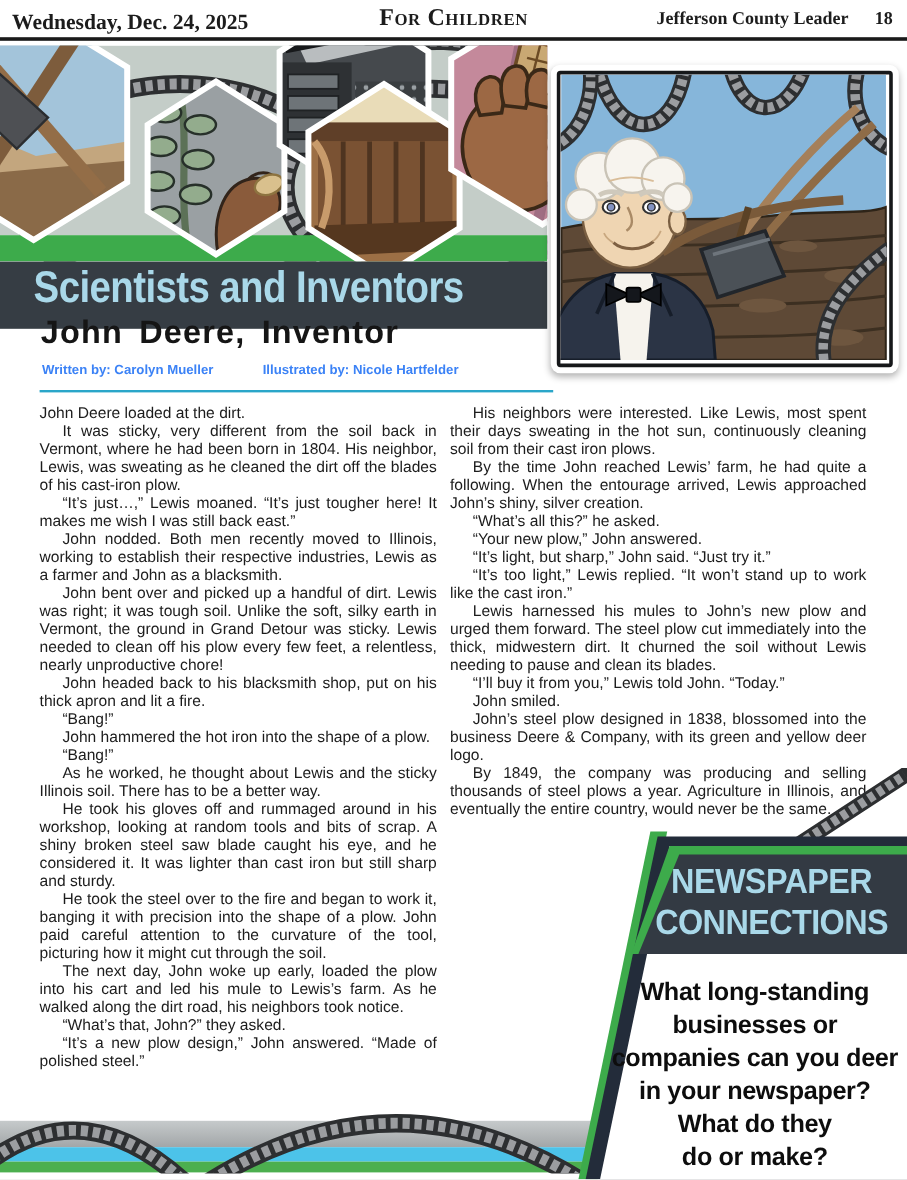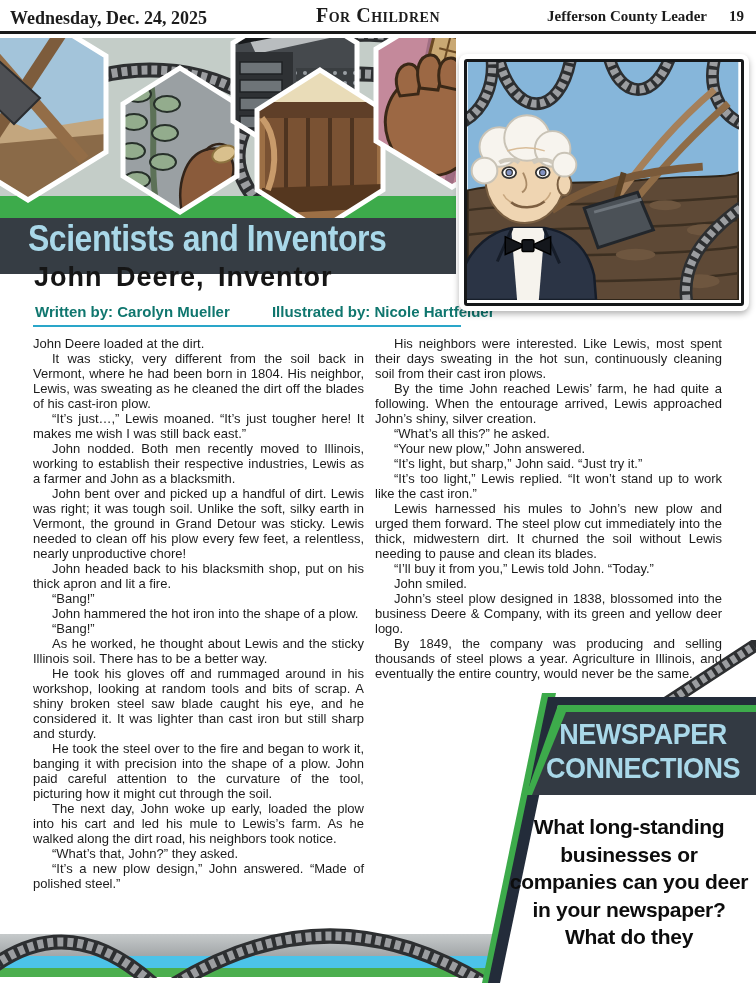--- a/index.html
+++ b/index.html
@@ -17,21 +17,21 @@
   .hdr-rule{position:absolute;left:0;top:31px;width:756px;height:3px;background:#1a1a1a;}
   
   .collage{position:absolute;left:0;top:38px;}
   .banner{position:absolute;left:0;top:218px;width:456px;height:56px;background:#363d44;}
   .banner span{display:inline-block;margin-left:28px;font-size:33px;font-weight:bold;
                color:#a9d8e9;line-height:41px;letter-spacing:-.5px;
                transform:scaleY(1.12) scaleX(.97);transform-origin:left center;}
   
   .title{position:absolute;left:34px;top:262px;font-size:27px;font-weight:bold;
          letter-spacing:1px;word-spacing:5px;color:#151515;}
-  .byline{position:absolute;left:35px;top:303px;font-size:15px;font-weight:bold;color:#0f766e;}
+  .byline{position:absolute;left:35px;top:303px;font-size:11px;font-weight:bold;color:#3b82f6;}
   .byline .ill{margin-left:38px;}
   .divider{position:absolute;left:33px;top:325px;width:428px;height:2px;background:#2aa6c9;}
   
   .col{position:absolute;top:336px;}
   .col1{left:33px;width:331px;}
   .col2{left:375px;width:347px;}
   .col p{margin:0;font-size:13px;line-height:15px;text-align:justify;}
   .col p.ind{text-indent:19px;}
   
   .illo{position:absolute;left:459px;top:54px;width:290px;height:257px;background:#fff;
@@ -62,21 +62,21 @@
   .chB2{fill:none;stroke:#9b9da0;stroke-width:8;stroke-dasharray:5.5 3.5;}
 </style>
 </head>
 <body>
 
 <div class="page">
 
   <div class="hdr-date">Wednesday, Dec. 24, 2025</div>
   <div class="hdr-section">For Children</div>
   <div class="hdr-right">
-    <span>Jefferson County Leader</span><span class="pg">19</span>
+    <span>Jefferson County Leader</span><span class="pg">18</span>
   </div>
   <div class="hdr-rule"></div>
 
   <svg class="collage" width="456" height="180" viewBox="0 0 456 180">
     <defs>
       <clipPath id="cg">
           <rect x="0" y="0" width="456" height="180"></rect>
         </clipPath>
       <clipPath id="h1">
           <polygon points="28,-30 106,18 106,114 28,162 -50,114 -50,18"></polygon>
@@ -366,16 +366,17 @@
     <div class="nc-title">
       <div>NEWSPAPER</div>
       <div>CONNECTIONS</div>
     </div>
     <div class="nc-question">
       <div>What long-standing</div>
       <div>businesses or</div>
       <div>companies can you deer</div>
       <div>in your newspaper?</div>
       <div>What do they</div>
+      <div>do or make?</div>
     </div>
   </div>
 
 </div>
 
 </body></html>

